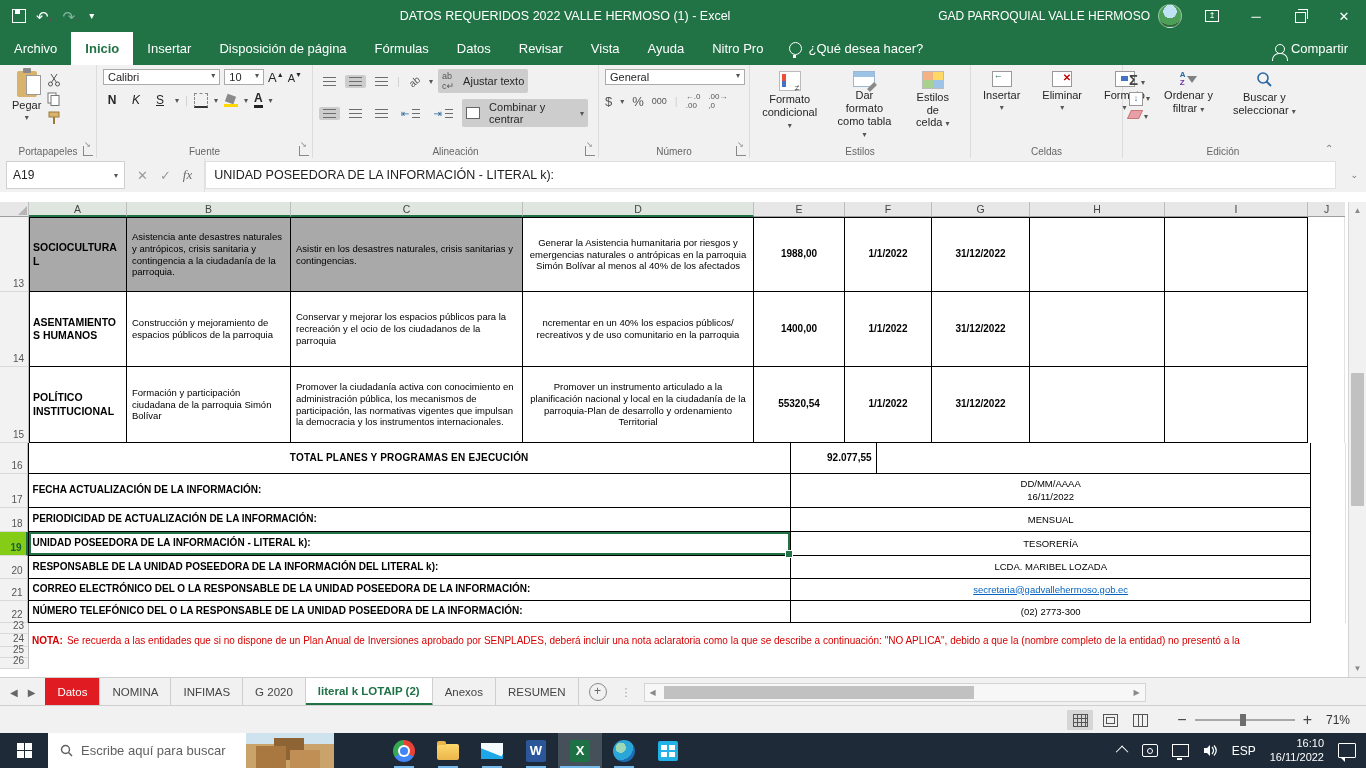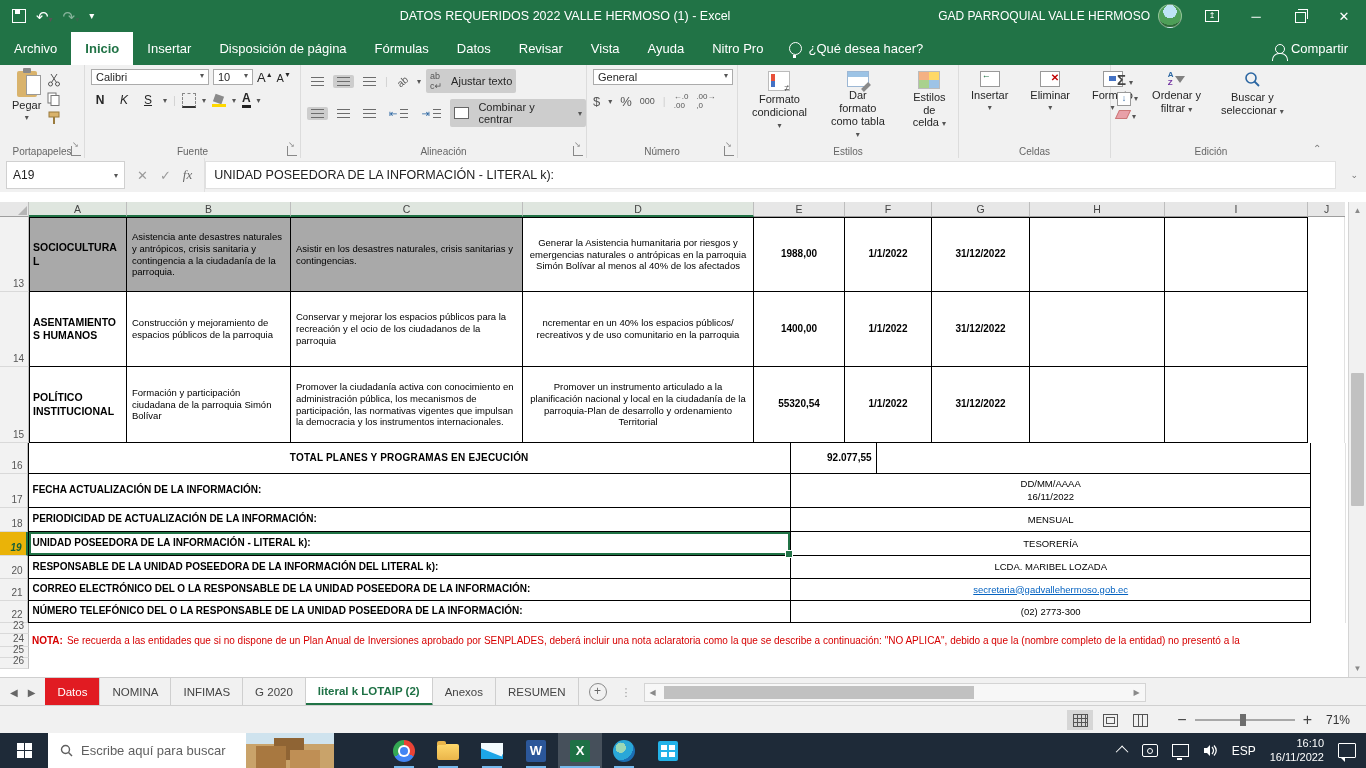--- a/index.html
+++ b/index.html
@@ -27,21 +27,21 @@
   .mtab{padding:0 14px;display:flex;align-items:center;white-space:nowrap;}
   .mtab.active{background:#fff;color:#217346;font-weight:bold;}
   .tellme{display:flex;align-items:center;gap:6px;padding:0 12px;}
   .bulb{width:11px;height:11px;border:1.5px solid #fff;border-radius:50%;position:relative;}
   .bulb:after{content:"";position:absolute;left:2.5px;bottom:-4px;width:3px;height:3px;background:#fff;}
   .share{margin-left:auto;display:flex;align-items:center;gap:6px;padding:0 18px;}
   .person{width:8px;height:8px;border:1.5px solid #fff;border-radius:50%;position:relative;}
   .person:after{content:"";position:absolute;top:8px;left:-4px;width:14px;height:7px;border:1.5px solid #fff;border-bottom:none;border-radius:7px 7px 0 0;}
   
   #ribbon{top:65px;left:0;width:1366px;height:93px;background:#f1f1f1;border-bottom:1px solid #d5d5d5;display:flex;font-size:11px;color:#262626;}
-  .rgroup{position:relative;border-right:1px solid #dcdcdc;padding:4px 0 16px 6px;box-sizing:border-box;}
+  .rgroup{position:relative;border-right:1px solid #dcdcdc;padding:4px 10px 16px 6px;box-sizing:border-box;}
   .glabel{position:absolute;bottom:1px;left:0;width:100%;text-align:center;font-size:10px;color:#666;}
   .launcher{position:absolute;bottom:2px;right:3px;width:9px;height:9px;border-left:1px solid #888;border-bottom:1px solid #888;transform:rotate(0);}
   .launcher:after{content:"↘";position:absolute;top:-6px;left:0px;font-size:8px;color:#888;}
   .dd{font-size:8px;color:#555;font-style:normal;}
   .rbtn{display:inline-flex;align-items:center;gap:3px;padding:2px 4px;border-radius:2px;}
   .rbtn.on{background:#cdcdcd;}
   .ibox{display:inline-block;background:#fff;border:1px solid #ababab;font-size:11px;padding:1px 4px;white-space:nowrap;}
   .bars{display:inline-block;width:13px;height:9px;background:repeating-linear-gradient(#6d6d6d 0 1.5px,transparent 1.5px 4px);}
   .clip{width:20px;height:26px;background:#d9b36c;border-radius:2px;position:relative;margin:0 auto;}
   .clip:before{content:"";position:absolute;top:-3px;left:6px;width:8px;height:5px;background:#8a8a8a;border-radius:1px;}
@@ -80,21 +80,21 @@
   
   #grid{top:192px;left:0;width:1366px;height:485px;background:#fff;}
   #sheetarea{position:absolute;top:10px;left:0;width:1346px;}
   .hrow{display:flex;height:15px;}
   .hcell{background:#e7e7e7;border-right:1px solid #bdbdbd;border-bottom:1px solid #9e9e9e;box-sizing:border-box;font-size:10.5px;color:#444;display:flex;align-items:center;justify-content:center;}
   .hcell.hsel{background:#dfe6df;border-bottom:2px solid #217346;}
   .corner{width:29px;position:relative;background:#e7e7e7;border-right:1px solid #bdbdbd;border-bottom:1px solid #9e9e9e;box-sizing:border-box;}
   .corner:after{content:"";position:absolute;right:1px;bottom:1px;border-left:9px solid transparent;border-bottom:9px solid #b5b5b5;}
   .r{display:flex;}
   .rn{width:29px;box-sizing:border-box;background:#f2f2f2;border-right:1px solid #bdbdbd;border-bottom:1px solid #d9d9d9;font-size:10px;color:#555;display:flex;align-items:flex-end;justify-content:flex-end;padding:0 4px 2px 0;}
-  .rn.rnsel{background:#eab308;border-right:2px solid #217346;color:#17603a;font-weight:bold;font-style:italic;}
+  .rn.rnsel{background:#84cc16;border-right:2px solid #217346;color:#17603a;font-weight:bold;}
   .cA{width:98px;}.cB{width:164px;}.cC{width:232px;}.cD{width:231px;}.cE{width:91px;}
   .cF{width:87px;}.cG{width:98px;}.cH{width:135px;}.cI{width:143px;}.cJ{width:37px;}
   .mAD{width:813px;}.mEI{width:554px;}
   .cell{box-sizing:border-box;border-right:1px solid #000;border-bottom:1px solid #000;overflow:hidden;display:flex;align-items:center;font-size:9.5px;color:#000;line-height:1.25;}
   .lead{border-left:1px solid #000;}
   .topb{border-top:1px solid #000;}
   .shade{background:#a9a9a9;}
   .colA{font-weight:bold;font-size:10.5px;padding:2px 3px;overflow-wrap:break-word;word-break:break-word;align-items:center;}
   .colBC{padding:2px 5px;}
   .colD{padding:1px 6px;justify-content:center;text-align:center;}
@@ -220,21 +220,21 @@
     <span>¿Qué desea hacer?</span>
   </div>
   <div class="share">
     <span class="person"></span>
     <span>Compartir</span>
   </div>
 </div>
 
 <div id="ribbon" class="abs">
 
-  <div class="rgroup" style="width:85px;">
+  <div class="rgroup" style="width:97px;">
     <div style="display:flex;">
       <div class="bigbtn">
         <span class="clip"></span>
         <span>Pegar</span>
         <i class="dd">▾</i>
       </div>
       <div style="display:flex;flex-direction:column;gap:5px;padding-top:4px;">
         <svg width="14" height="14" viewBox="0 0 14 14">
             <circle cx="3.5" cy="11" r="2" fill="none" stroke="#555"></circle>
             <circle cx="10.5" cy="11" r="2" fill="none" stroke="#555"></circle>

